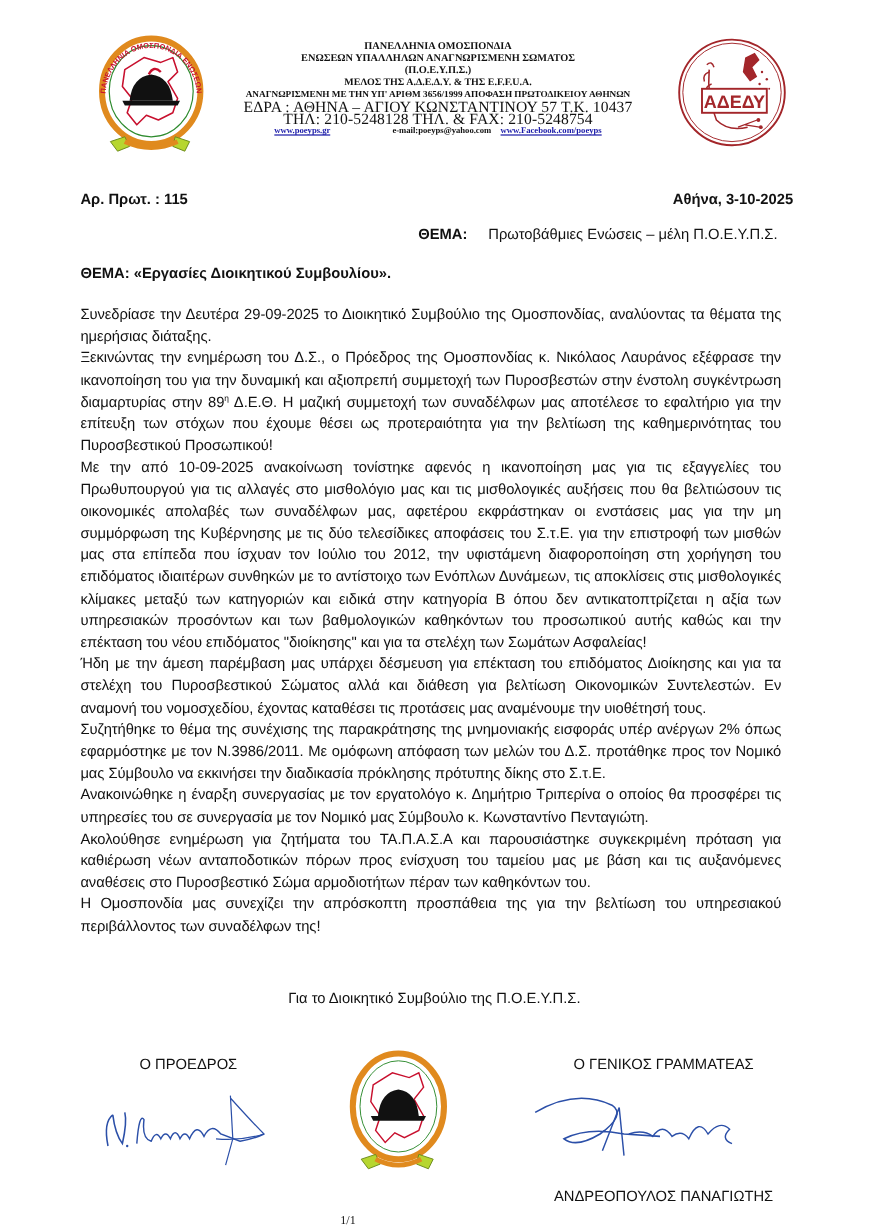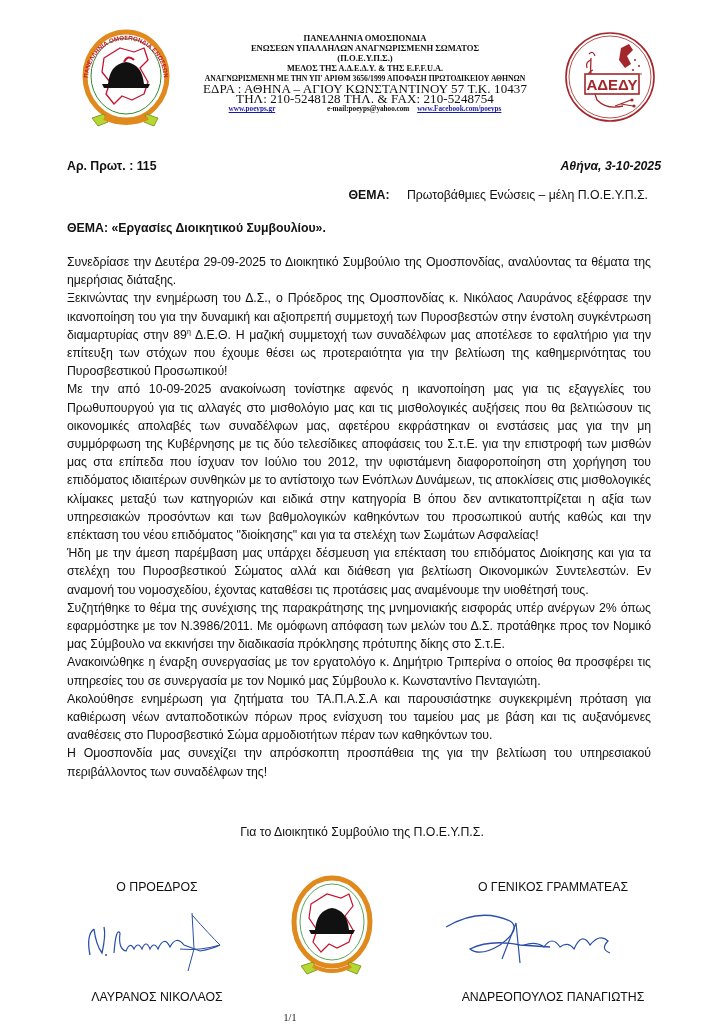--- a/index.html
+++ b/index.html
@@ -14,21 +14,21 @@
   .lh-bold { font-weight: bold; font-size: 8.6px; }
   .lh-b2 { font-weight: bold; font-size: 8.3px; }
   .lh-sm { font-size: 13px; letter-spacing: 0.1px; }
   .lh-wide { font-size: 7.7px; font-weight: bold; white-space: nowrap; margin-left: -25px; margin-right: -25px; }
   .lh-links { font-size: 7.2px; font-weight: bold; }
   .lh-links a { color: #1a1aa8; text-decoration: underline; }
   .lh-links span.mail { color: #111; margin: 0 6px; padding-left: 44px; }
 
   .doc { font-family: "Liberation Sans", sans-serif; font-size: 12.3px; }
   .meta-left { position: absolute; left: 67px; top: 159px; font-weight: bold; }
-  .meta-right { position: absolute; right: 63px; top: 159px; font-weight: bold; font-style: italic; }
+  .meta-right { position: absolute; right: 63px; top: 159px; font-weight: bold; }
   .to-line { position: absolute; right: 76px; top: 188px; white-space: nowrap; }
   .to-line .to-label { font-weight: bold; margin-right: 14px; }
   .subject { position: absolute; left: 67px; top: 221px; font-weight: bold; }
 
   .body-text { position: absolute; left: 67px; top: 253px; width: 584px; line-height: 18.2px;
     text-align: justify; letter-spacing: -0.05px; }
   .body-text p { margin: 0; }
   .body-text sup { font-size: 7px; line-height: 0; }
 
   .closing { position: absolute; left: 0; width: 724px; text-align: center; top: 823px; line-height: 18px; }
@@ -140,17 +140,16 @@
     <path d="M 14 94 L 26 90 L 30 98 L 20 102 Z" fill="#b6d630" stroke="#6b8a1a" stroke-width="0.8"></path>
     <path d="M 62 90 L 74 94 L 70 102 L 60 98 Z" fill="#b6d630" stroke="#6b8a1a" stroke-width="0.8"></path>
     <path d="M 26 94 Q 45 104 64 94" fill="none" stroke="#e08a1e" stroke-width="4"></path>
   </svg>
 
   <svg class="sig-right" viewBox="0 0 180 65">
     <path d="M 6 22 Q 40 2 70 16 Q 82 24 60 40 Q 40 52 30 44 Q 50 34 80 40 L 110 42" fill="none" stroke="#2b4fa8" stroke-width="1.3"></path>
     <path d="M 62 54 L 76 18 L 80 58 M 84 40 Q 96 36 104 42 Q 112 30 120 42 Q 128 36 134 44 Q 142 26 150 40 Q 160 28 168 36 Q 160 44 170 48" fill="none" stroke="#2b4fa8" stroke-width="1.2"></path>
   </svg>
 
-  <div class="doc sig-name left-col">ΛΑΥΡΑΝΟΣ ΝΙΚΟΛΑΟΣ</div>
   <div class="doc sig-name right-col">ΑΝΔΡΕΟΠΟΥΛΟΣ ΠΑΝΑΓΙΩΤΗΣ</div>
 
   <div class="page-num">1/1</div>
 </div>
 
 </body></html>

